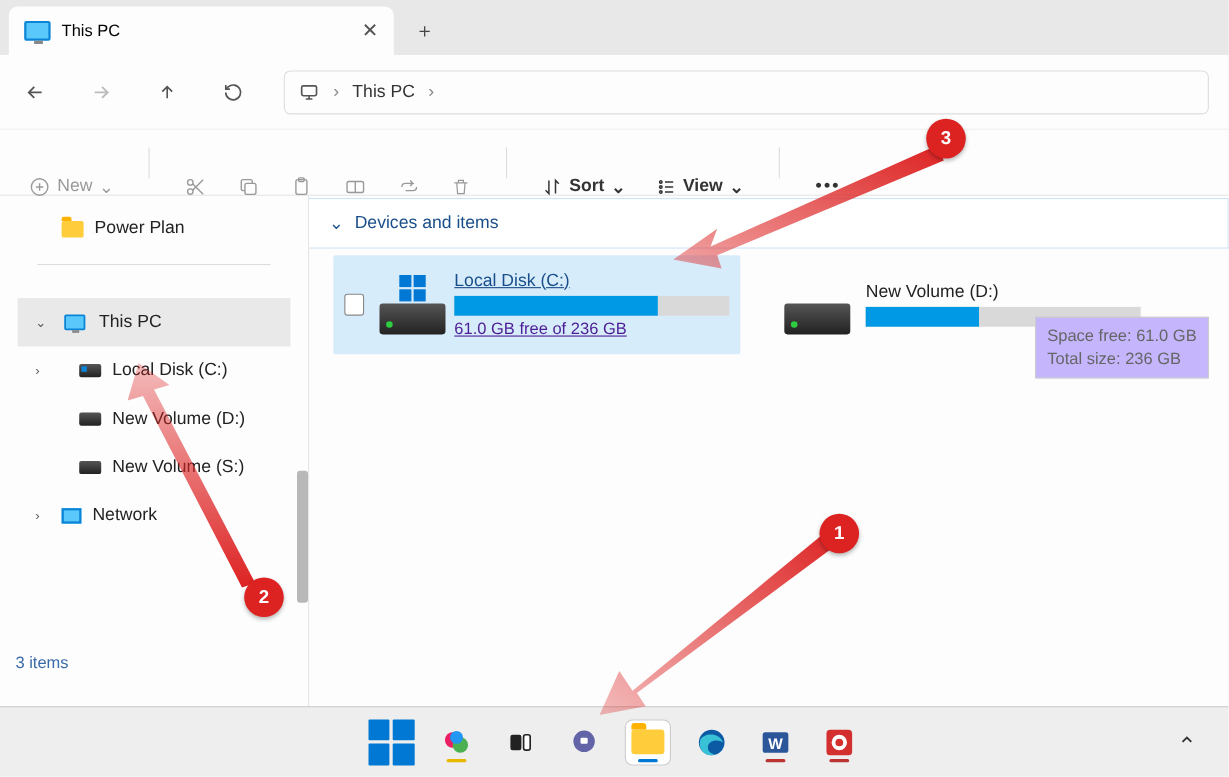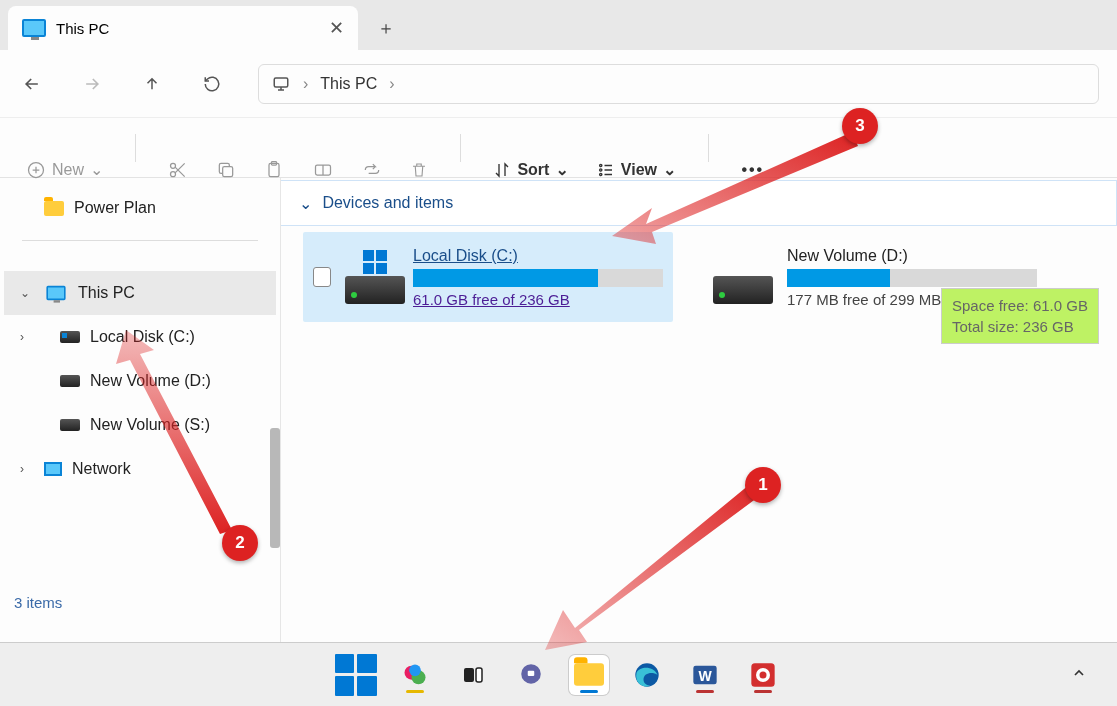--- a/index.html
+++ b/index.html
@@ -23,21 +23,21 @@
     .tbtn { display: flex; align-items: center; gap: 6px; color: #999; font-size: 16px; padding: 6px 4px; margin-top: 44px; }
     .tbtn svg, .tbtn .glyph { color: #999; }
     .tbtn.active { color: #333; font-weight: bold; }
     .tbtn.active svg { color: #333; }
     .tsep { width: 1px; height: 28px; background: #ddd; margin: 0 8px; }
 
     
     .bodyrow { display: flex; height: 480px; background: #fdfdfd; }
 
     
-    .sidebar { width: 280px; padding: 8px 4px; position: relative; }
+    .sidebar { width: 280px; padding: 8px 16px; position: relative; }
     .side-item { height: 44px; display: flex; align-items: center; padding-left: 40px; gap: 10px; font-size: 16px; color: #222; cursor: pointer; position:relative; }
     .side-item .expand { position:absolute; left: 16px; color:#555; font-size:12px; }
     .side-item.sel { background: #e9e9e9; }
     .side-sep { height: 1px; background: #ddd; margin: 10px 18px; }
     .scrollthumb { position:absolute; right:0; top:250px; width:10px; height:120px; background:#b8b8b8; border-radius:3px; }
 
     
     .content { flex: 1; position: relative; border-left: 1px solid #e6e6e6; }
     .section-hdr { height: 46px; border: 1px solid #cfe3f7; border-left:none; background:#fff; display:flex; align-items:center; color:#1a4e8a; font-size:16px; padding-left:18px; gap:10px; margin-top:2px; }
     .drives { display:flex; gap:30px; padding: 6px 10px 0 22px; }
@@ -50,21 +50,21 @@
     .drive-ico .winlogo { position:absolute; top:0; left:18px; width:24px; height:24px; display:grid; grid-template-columns:1fr 1fr; grid-template-rows:1fr 1fr; gap:2px; }
     .drive-ico .winlogo div{ background:#0078d4; }
     .drive-info { display:flex; flex-direction:column; gap:4px; }
     .drive-name { font-size:16px; color:#1a4e8a; text-decoration:underline; }
     .drive-name.plain { color:#222; text-decoration:none; }
     .capbar { width:250px; height:18px; background:#d9d9d9; position:relative; }
     .capbar .fill { position:absolute; left:0; top:0; bottom:0; background:#0099e5; }
     .drive-free { font-size:15px; color:#444; }
     .drive-free.u { text-decoration:underline; color:#4c1d95; }
 
-    .tooltip { position:absolute; left:660px; top:110px; background:#bef264; border:1px solid #ccc; padding:6px 10px; font-size:15px; color:#666; line-height:1.4; z-index:5; }
+    .tooltip { position:absolute; left:660px; top:110px; background:#c4b5fd; border:1px solid #ccc; padding:6px 10px; font-size:15px; color:#666; line-height:1.4; z-index:5; }
 
     
     .status { position:absolute; left:0; top:590px; height:30px; width:310px; padding:4px 14px; color:#3a6aa8; font-size:15px; background:transparent; }
 
     
     .taskbar { position:absolute; left:0; bottom:0; width:100%; height:64px; background:#eeeeee; border-top:1px solid #ccc; display:flex; align-items:center; justify-content:center; gap:18px; }
     .startbtn { width:42px; height:42px; display:grid; grid-template-columns:1fr 1fr; grid-template-rows:1fr 1fr; gap:3px; }
     .startbtn div{ background:#0078d4; border-radius:1px; }
     .searchpill { height:42px; width:150px; background:#fff; border-radius:21px; display:flex; align-items:center; padding:0 16px; gap:8px; font-size:16px; box-shadow:0 1px 3px rgba(0,0,0,.15); }
     .tbico { width:40px; height:40px; border-radius:6px; display:flex; align-items:center; justify-content:center; position:relative; }
@@ -264,21 +264,20 @@
       <div class="drive">
         <div class="drive-ico">
           <div class="hdd"></div>
             <div class="led"></div>
         </div>
         <div class="drive-info">
           <span class="drive-name plain">New Volume (D:)</span>
           <div class="capbar">
               <div class="fill" style="width:41%"></div>
             </div>
-          <span class="drive-free">177 MB free of 299 MB</span>
         </div>
       </div>
     </div>
 
     <div class="tooltip">
       <div>Space free: 61.0 GB</div>
       <div>Total size: 236 GB</div>
     </div>
   </div>
 </div>

